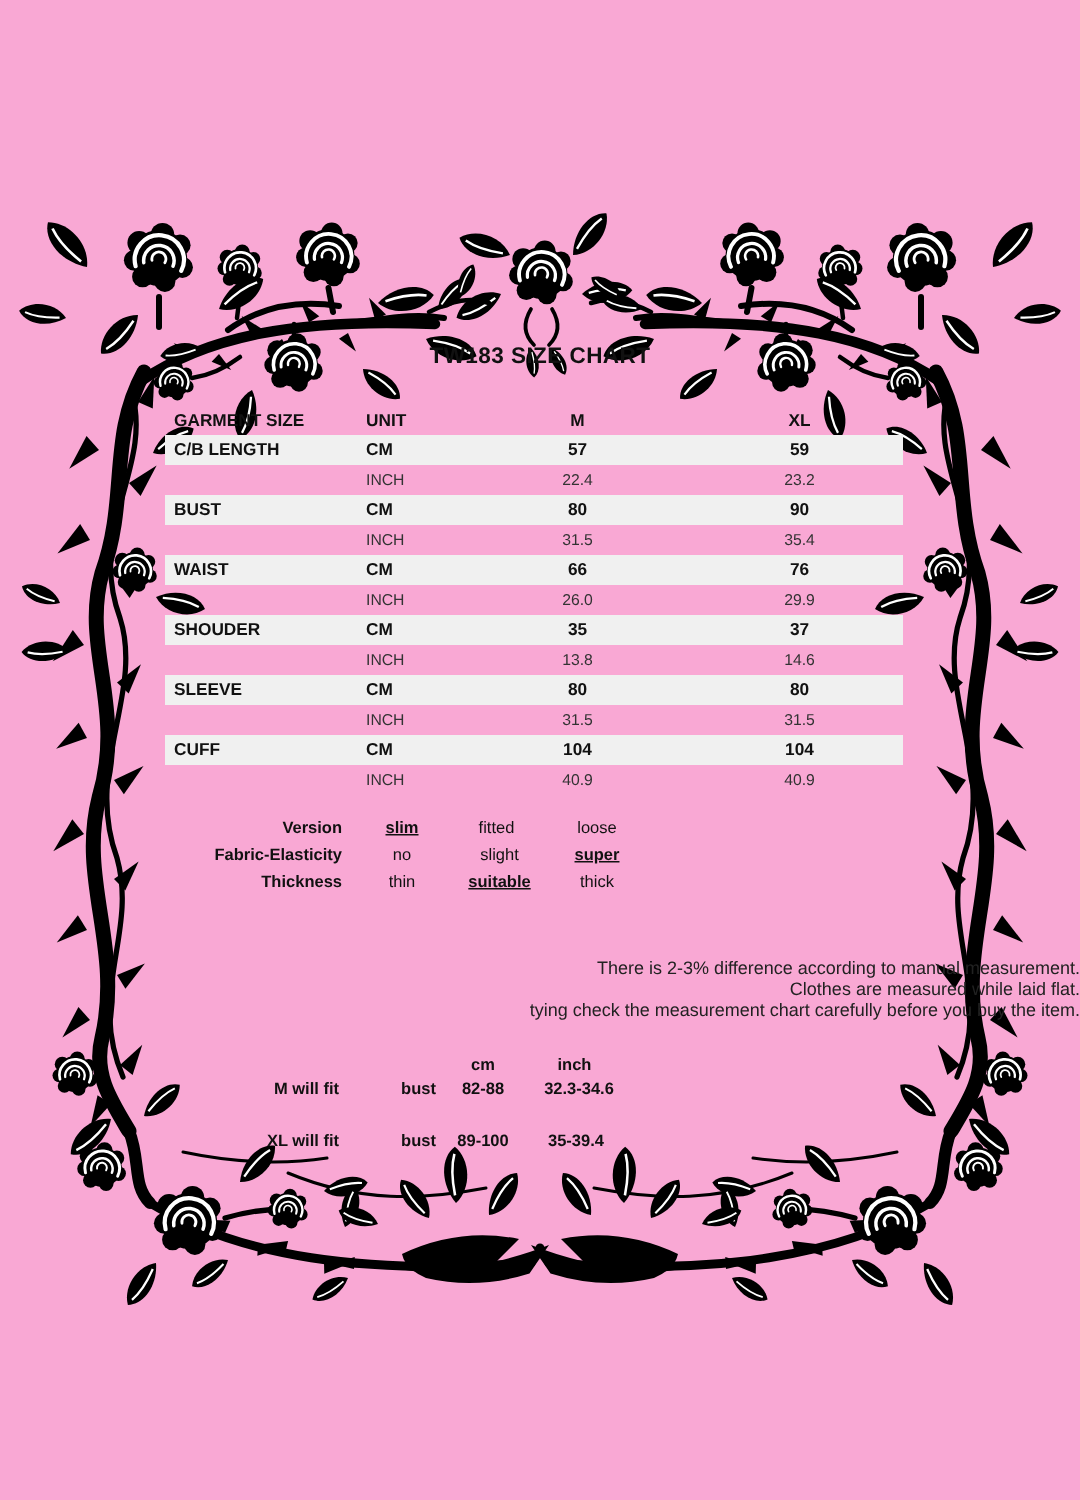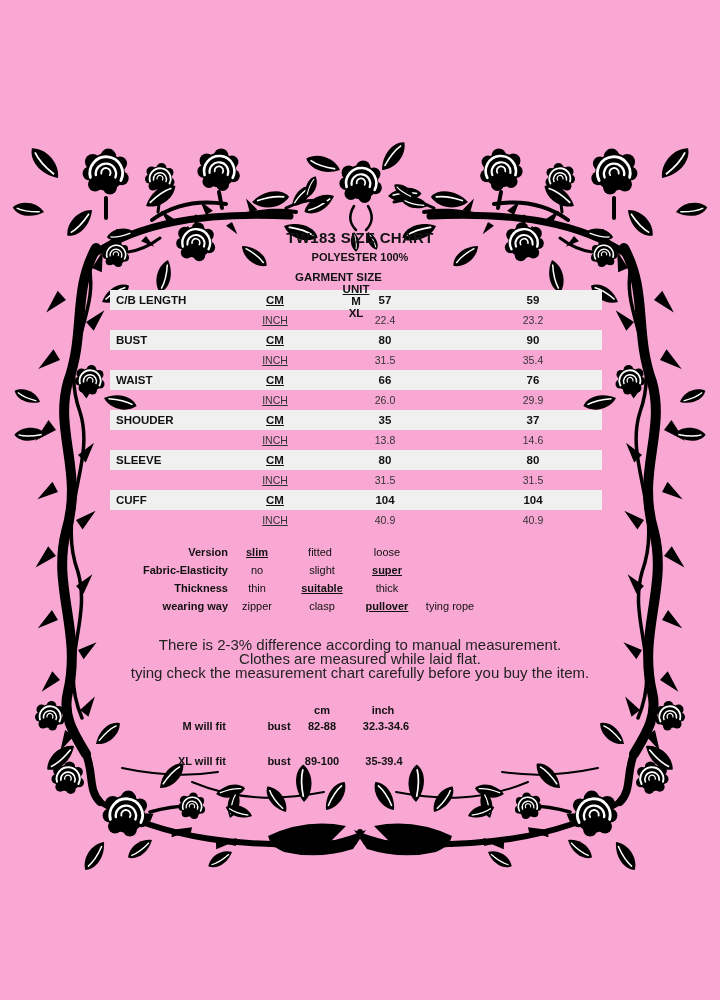--- a/index.html
+++ b/index.html
@@ -10,35 +10,35 @@
   .wl{fill:none;stroke:#fff;stroke-linecap:round;}
   #rose circle{fill:#000;}
   .content{position:absolute;z-index:1;}
   .page-title{left:0;top:229px;width:720px;text-align:center;font-size:15px;font-weight:bold;letter-spacing:.3px;}
   .page-sub{left:0;top:251px;width:720px;text-align:center;font-size:11px;font-weight:bold;}
   
   .size-table{left:110px;top:271px;width:492px;}
   .trow{display:flex;align-items:center;height:20px;}
   .trow.head{height:19px;}
   .trow.cm{background:#f0f0f0;font-weight:bold;}
-  .trow.head{font-weight:bold;flex-direction:column;}
+  .trow.head{font-weight:bold;}
   .trow.inch{font-size:10.5px;color:#333;}
   .trow{font-size:11.5px;}
   .c{overflow:visible;white-space:nowrap;}
   .c.lab{width:128px;text-align:left;padding-left:6px;}
-  .c.unit{width:62px;text-align:center;text-decoration:underline;}
+  .c.unit{width:62px;}
   .c.vm{width:158px;text-align:center;}
   .c.vxl{width:138px;text-align:center;}
   
   .attr-row{left:0;top:0;width:720px;height:18px;font-size:11px;text-decoration:underline;}
   .attr-row .lab{position:absolute;right:492px;font-weight:bold;white-space:nowrap;}
-  .opt{position:absolute;transform:translateX(-50%);white-space:nowrap;}
+  .opt{position:absolute;transform:translateX(-50%);white-space:nowrap;margin-left:11px;}
   .opt.u{font-weight:bold;text-decoration:underline;}
   
-  .notes{left:0;top:638px;width:720px;text-align:center;font-size:15px;line-height:14px;color:#222;}
+  .notes{left:0;top:638px;width:720px;text-align:right;font-size:12px;line-height:14px;color:#222;}
   
   .bg-title{left:0;top:687px;width:720px;text-align:center;font-size:11px;font-weight:bold;}
   .bg-row{left:0;width:720px;height:16px;font-size:11px;font-weight:bold;}
   .bg-row .size-lab{position:absolute;right:494px;white-space:nowrap;}
   .pos{position:absolute;transform:translateX(-50%);white-space:nowrap;}
 </style>
 </head>
 <body>
 
 <div id="page">
@@ -170,21 +170,20 @@
       <use href="#leaf" transform="translate(292 206) rotate(-30) scale(0.7)"></use>
       <use href="#leaf" transform="translate(306 198) rotate(-50) scale(0.6)"></use>
       <path class="br" stroke-width="3" d="M434 208 C 418 200, 406 198, 394 202"></path>
       <use href="#leaf" transform="translate(428 206) rotate(-150) scale(0.7)"></use>
       <use href="#leaf" transform="translate(414 198) rotate(-130) scale(0.6)"></use>
     </g>
     <circle cx="360" cy="832" r="3" fill="#000"></circle>
   </svg>
 
   <div class="content page-title">TW183 SIZE CHART</div>
-  <div class="content page-sub">POLYESTER 100%</div>
 
   <div class="content size-table">
     <div class="trow head">
       <div class="c lab">GARMENT SIZE</div>
       <div class="c unit">UNIT</div>
       <div class="c vm">M</div>
       <div class="c vxl">XL</div>
     </div>
     <div class="trow cm">
       <div class="c lab">C/B LENGTH</div>
@@ -271,27 +270,20 @@
     <span class="opt" style="left:257px">no</span>
     <span class="opt" style="left:322px">slight</span>
     <span class="opt u" style="left:387px">super</span>
   </div>
   <div class="content attr-row" style="top:582px">
     <span class="lab">Thickness</span>
     <span class="opt" style="left:257px">thin</span>
     <span class="opt u" style="left:322px">suitable</span>
     <span class="opt" style="left:387px">thick</span>
   </div>
-  <div class="content attr-row" style="top:600px">
-    <span class="lab">wearing way</span>
-    <span class="opt" style="left:257px">zipper</span>
-    <span class="opt" style="left:322px">clasp</span>
-    <span class="opt u" style="left:387px">pullover</span>
-    <span class="opt" style="left:450px">tying rope</span>
-  </div>
 
   <div class="content notes">
     <div>There is 2-3% difference according to manual measurement.</div>
     <div>Clothes are measured while laid flat.</div>
     <div>tying check the measurement chart carefully before you buy the item.</div>
   </div>
 
   <div class="content bg-row" style="top:704px">
     <span class="pos" style="left:322px">cm</span>
     <span class="pos" style="left:383px">inch</span>

